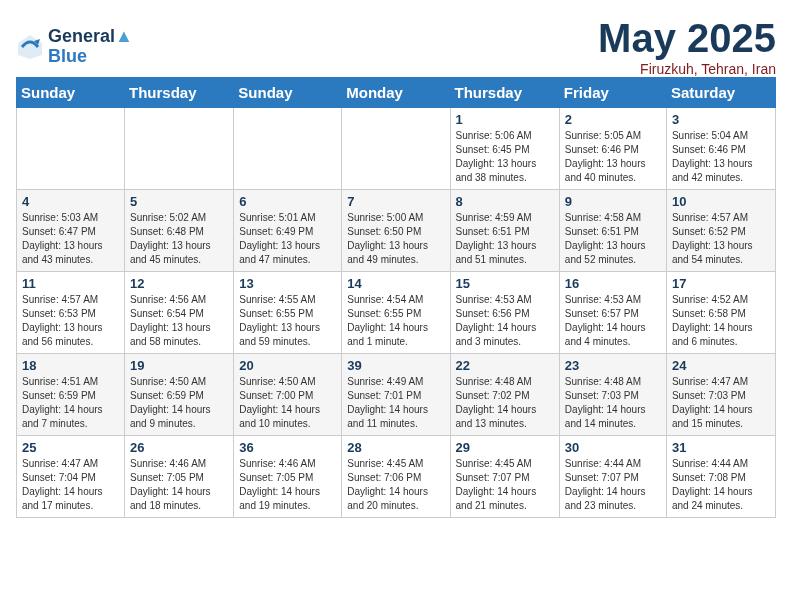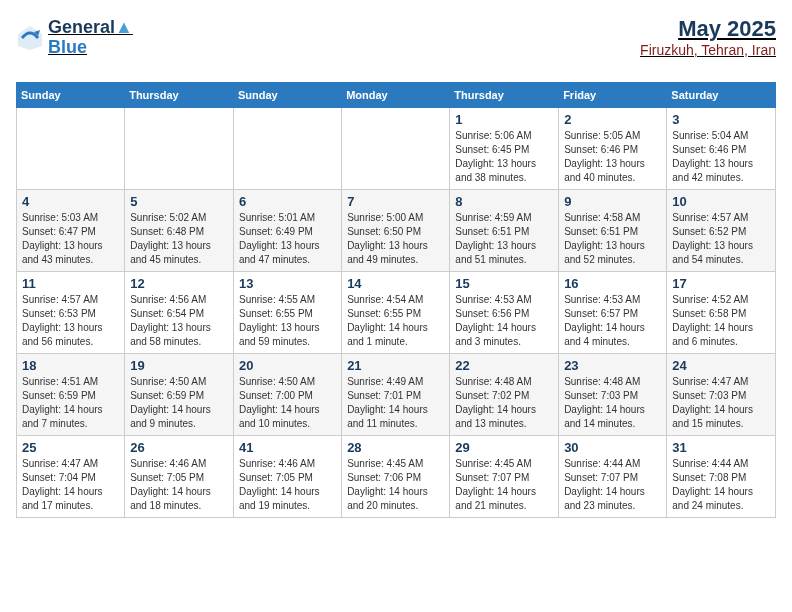--- a/index.html
+++ b/index.html
@@ -6,23 +6,22 @@
     body {
       font-family: Arial, sans-serif;
       background: #fff;
       width: 792px;
       min-height: 612px;
       padding: 16px;
     }
     .header {
       display: flex;
       justify-content: space-between;
-      align-items: flex-end;
-      margin-bottom: 24px;
-      text-decoration: underline;
+      align-items: center;
+      margin-bottom: 0;
     }
     .logo {
       display: flex;
       align-items: center;
     }
     .logo-text {
       font-size: 18px;
       font-weight: bold;
       color: #1a3a5c;
       line-height: 1.1;
@@ -33,36 +32,36 @@
     .logo-icon {
       width: 28px;
       height: 28px;
       margin-right: 4px;
       position: relative;
     }
     .title-block {
       text-align: right;
     }
     .month-title {
-      font-size: 22px;
+      font-size: 40px;
       font-weight: bold;
       color: #1a3a5c;
     }
     .location {
       font-size: 14px;
       color: #7f1d1d;
     }
     table {
       width: 100%;
       border-collapse: collapse;
     }
     thead tr th {
       background-color: #2b7abf;
       color: white;
-      font-size: 11px;
+      font-size: 15px;
       font-weight: bold;
       padding: 6px 4px;
       text-align: left;
       border: 1px solid #2b7abf;
     }
     tbody tr td {
       border: 1px solid #ccc;
       vertical-align: top;
       padding: 4px 5px;
       width: 113px;
@@ -206,21 +205,21 @@
         </td>
         <td>
           <div class="day-num">19</div>
           <div class="day-detail">Sunrise: 4:50 AM<br>Sunset: 6:59 PM<br>Daylight: 14 hours and 9 minutes.</div>
         </td>
         <td>
           <div class="day-num">20</div>
           <div class="day-detail">Sunrise: 4:50 AM<br>Sunset: 7:00 PM<br>Daylight: 14 hours and 10 minutes.</div>
         </td>
         <td>
-          <div class="day-num">21</div>
+          <div class="day-num">39</div>
           <div class="day-detail">Sunrise: 4:49 AM<br>Sunset: 7:01 PM<br>Daylight: 14 hours and 11 minutes.</div>
         </td>
         <td>
           <div class="day-num">22</div>
           <div class="day-detail">Sunrise: 4:48 AM<br>Sunset: 7:02 PM<br>Daylight: 14 hours and 13 minutes.</div>
         </td>
         <td>
           <div class="day-num">23</div>
           <div class="day-detail">Sunrise: 4:48 AM<br>Sunset: 7:03 PM<br>Daylight: 14 hours and 14 minutes.</div>
         </td>
@@ -232,21 +231,21 @@
       <tr>
         <td>
           <div class="day-num">25</div>
           <div class="day-detail">Sunrise: 4:47 AM<br>Sunset: 7:04 PM<br>Daylight: 14 hours and 17 minutes.</div>
         </td>
         <td>
           <div class="day-num">26</div>
           <div class="day-detail">Sunrise: 4:46 AM<br>Sunset: 7:05 PM<br>Daylight: 14 hours and 18 minutes.</div>
         </td>
         <td>
-          <div class="day-num">41</div>
+          <div class="day-num">36</div>
           <div class="day-detail">Sunrise: 4:46 AM<br>Sunset: 7:05 PM<br>Daylight: 14 hours and 19 minutes.</div>
         </td>
         <td>
           <div class="day-num">28</div>
           <div class="day-detail">Sunrise: 4:45 AM<br>Sunset: 7:06 PM<br>Daylight: 14 hours and 20 minutes.</div>
         </td>
         <td>
           <div class="day-num">29</div>
           <div class="day-detail">Sunrise: 4:45 AM<br>Sunset: 7:07 PM<br>Daylight: 14 hours and 21 minutes.</div>
         </td>

